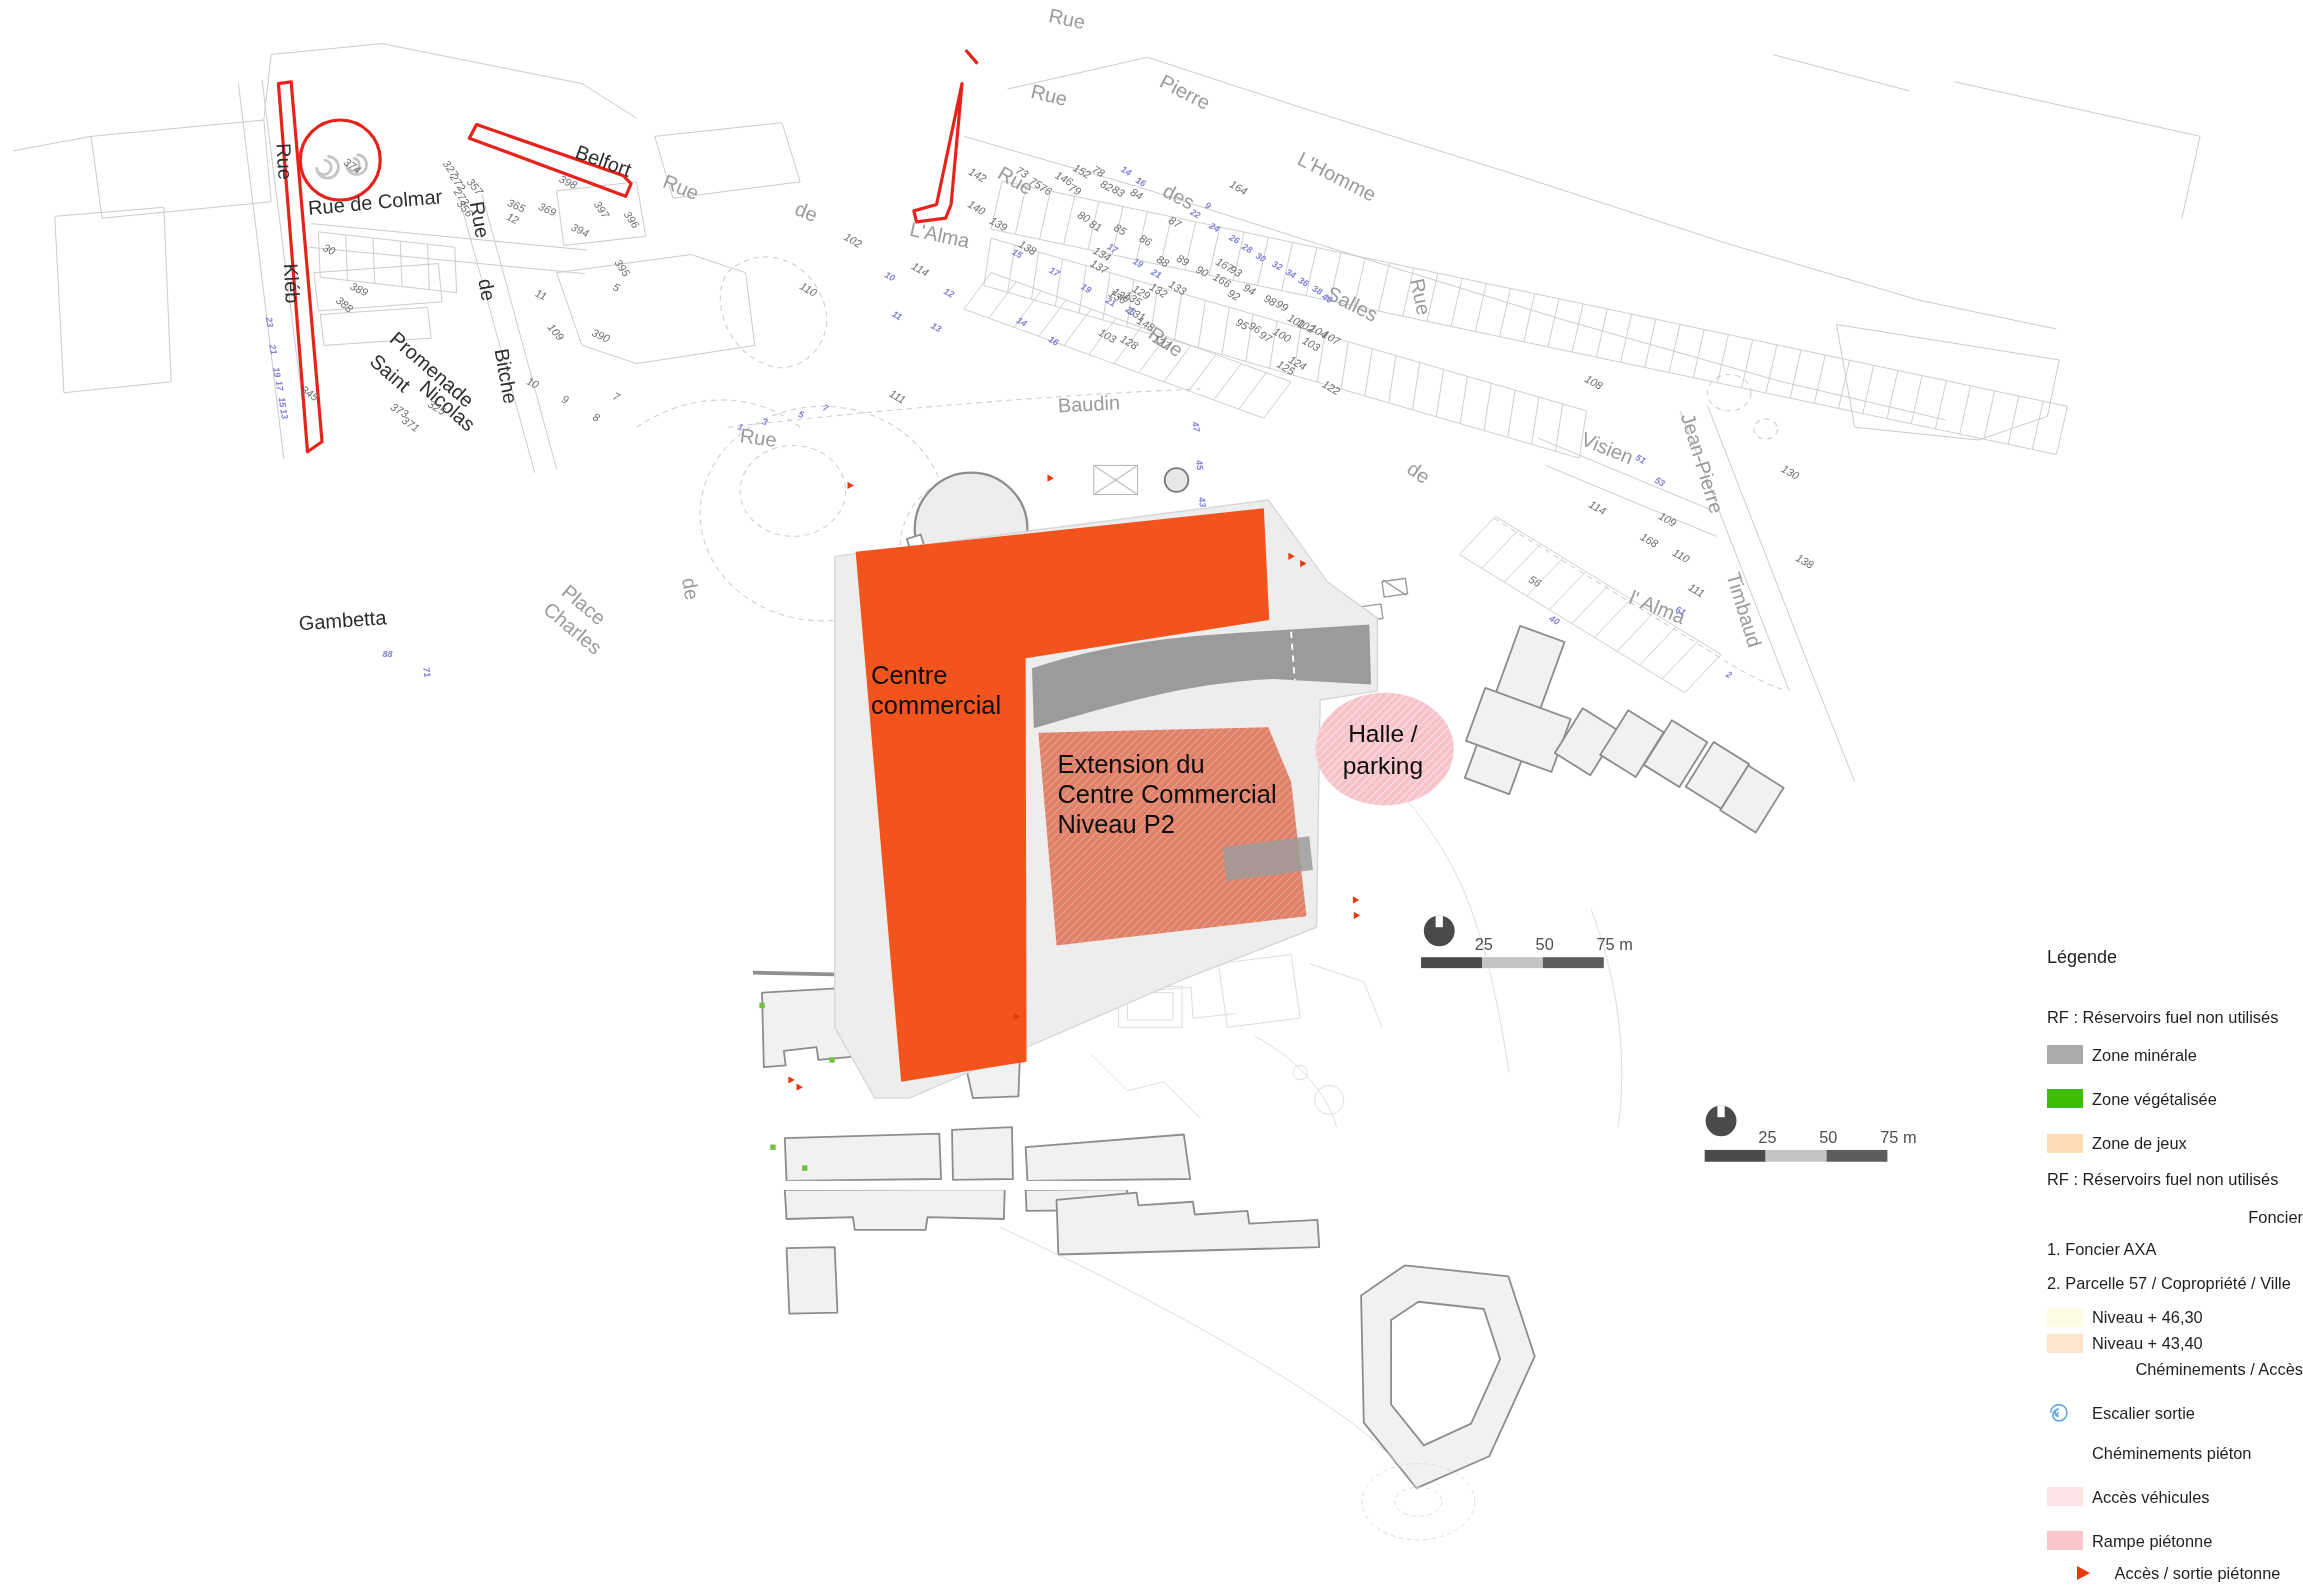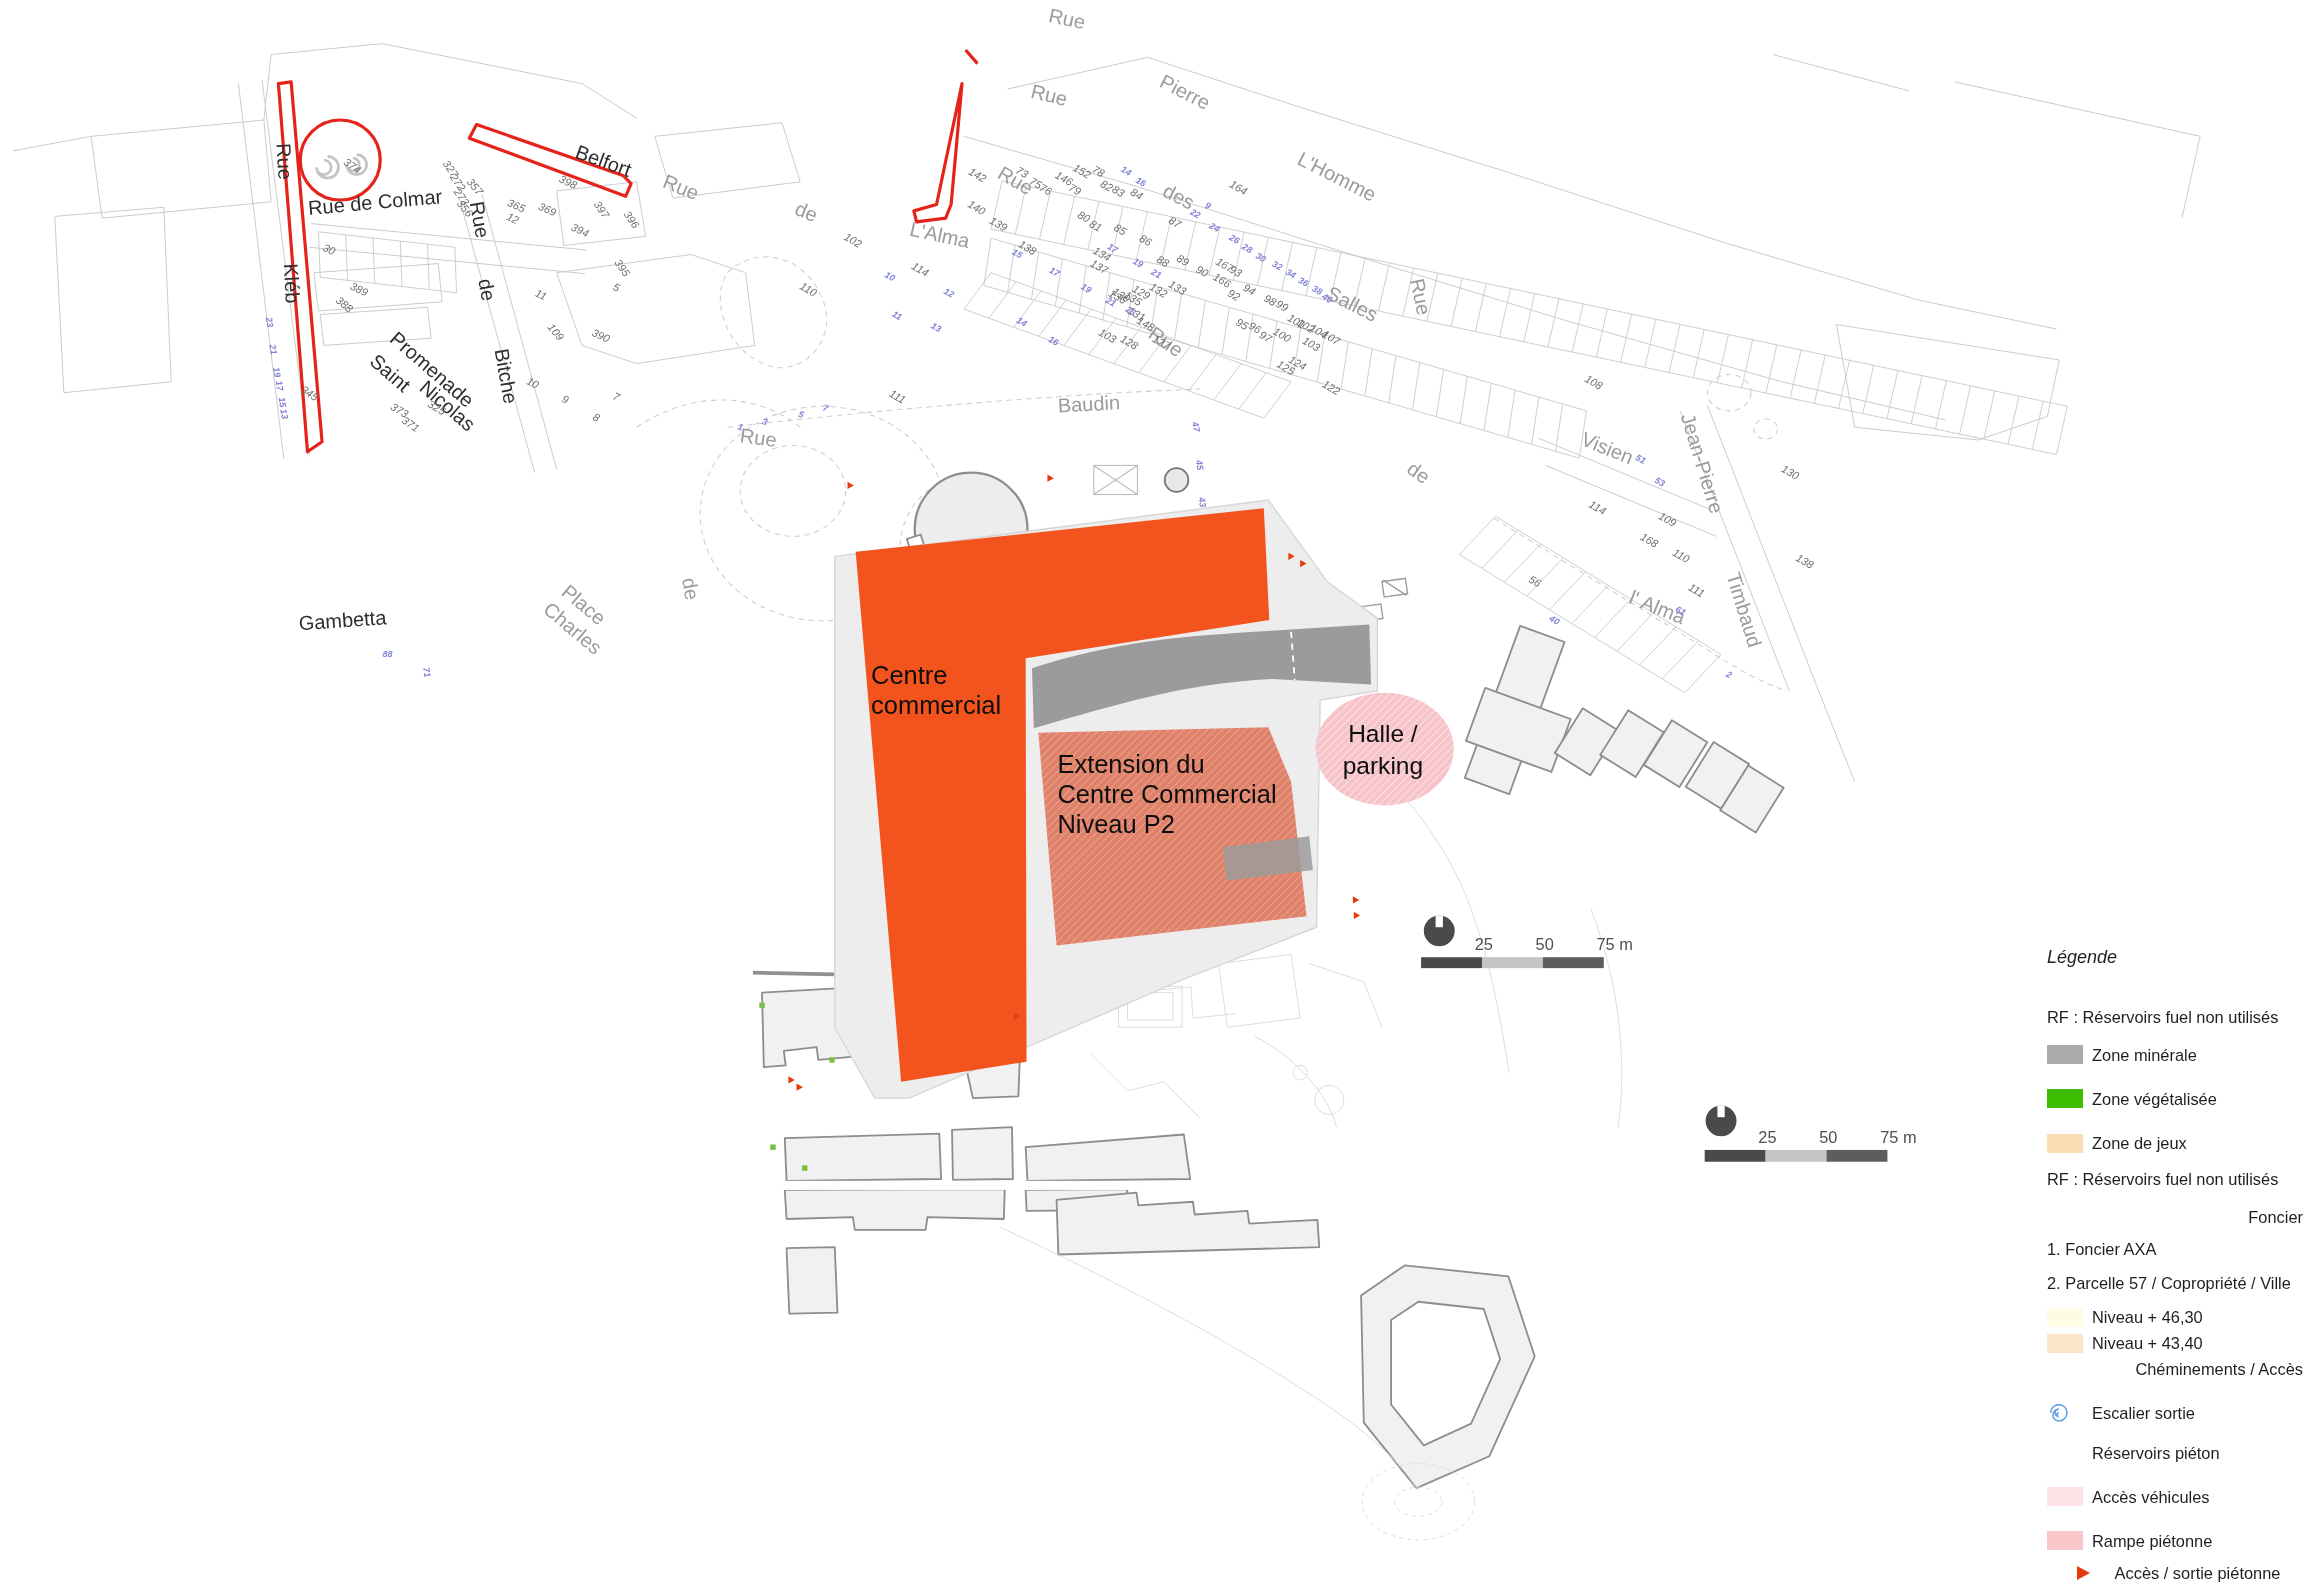--- a/index.html
+++ b/index.html
@@ -8,21 +8,21 @@
   svg text{user-select:none;}
   .street-lbl{fill:#9b9b9b;font-size:22px;}
   .street-lbl.dark{fill:#2e2e2e;}
   .parcel-num{fill:#6e6e6e;font-size:12px;font-style:italic;}
   .house-num{fill:#8282d8;font-size:10px;font-style:italic;font-weight:bold;}
   .bldg-lbl{fill:#0d0d0d;}
   .scale-lbl{fill:#4f4f4f;font-size:18px;}
   
   #legend{position:absolute;left:2047px;top:947px;width:256px;color:#1f1f1f;
           font-size:16.4px;line-height:1.22;}
-  .lg-title{font-size:18px;margin-bottom:38px;font-style:italic;}
+  .lg-title{font-size:18px;margin-bottom:38px;}
   .lg-note{margin-bottom:18px;white-space:pre-line;}
   .lg-note2{margin-top:16.4px;}
   .lg-head{margin-top:5.5px;text-align:right;}
   .lg-plain1{margin-top:11.8px;}
   .lg-plain2{margin-top:13.6px;}
   .lg-row{display:flex;align-items:center;margin-top:24px;min-height:20px;}
   .lg-row.first-sw{margin-top:18px;}
   .lg-row.niv{margin-top:6px;}
   .lg-row.niv.first{margin-top:14.5px;}
   .lg-row.walk{margin-top:20px;}
@@ -543,21 +543,21 @@
       <div class="lg-row">
         <span class="lg-ic">
           <svg width="23.6" height="23.6" viewBox="0 0 26 26">
             <path d="M13,13 m-9,0 a9,9 0 1 1 9,9 a6.5,6.5 0 1 1 0,-13 a4,4 0 1 0 0,8 a2,2 0 1 1 0,-4" fill="none" stroke="#64A2E8" stroke-width="1.8"></path>
           </svg>
         </span>
         <span>Escalier sortie</span>
       </div>
       <div class="lg-row walk">
         <span class="lg-ic"></span>
-        <span>Réservoirs piéton</span>
+        <span>Chéminements piéton</span>
       </div>
       <div class="lg-row">
         <span class="lg-sw" style="background: rgb(253, 227, 229);"></span>
         <span>Accès véhicules</span>
       </div>
       <div class="lg-row">
         <span class="lg-sw" style="background: rgb(251, 198, 201);"></span>
         <span>Rampe piétonne</span>
       </div>
       <div class="lg-row tri1">

